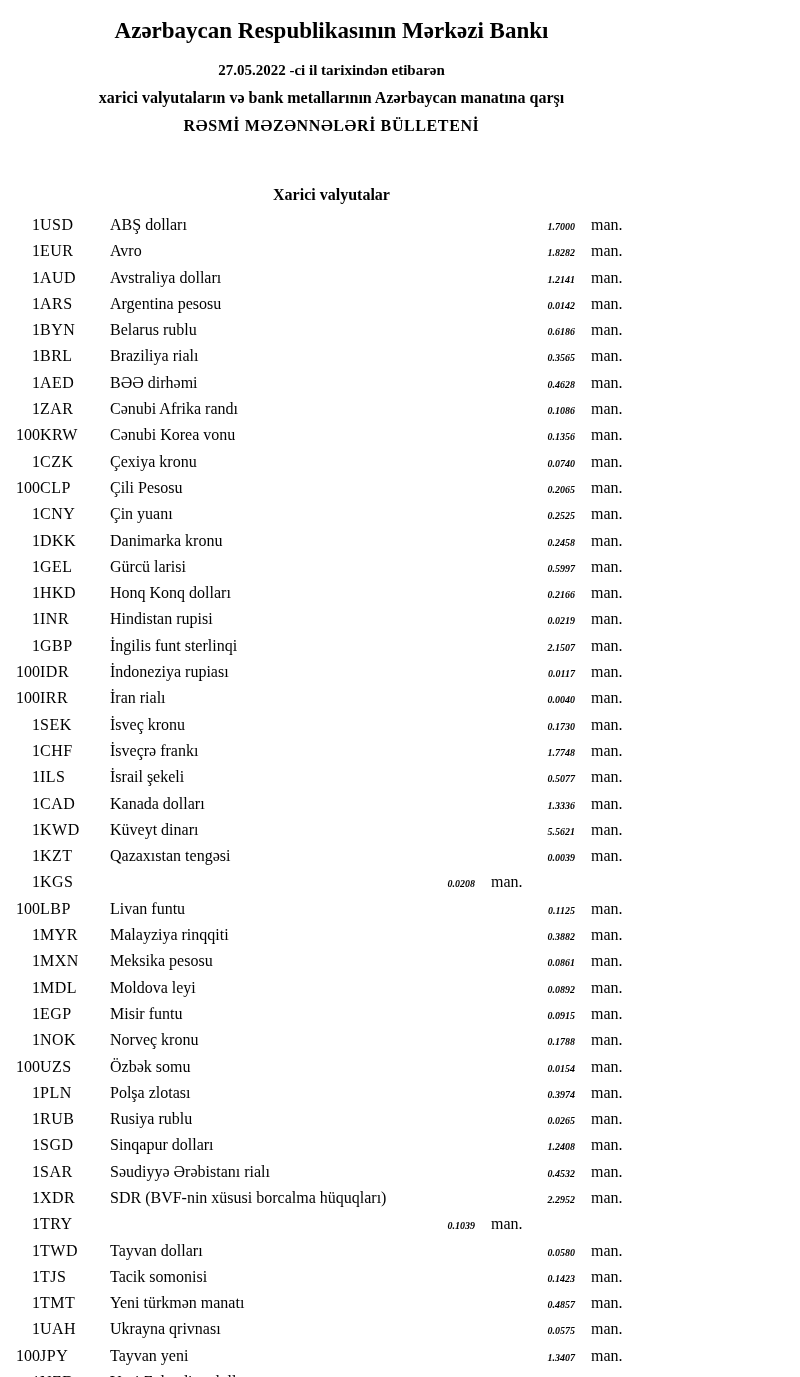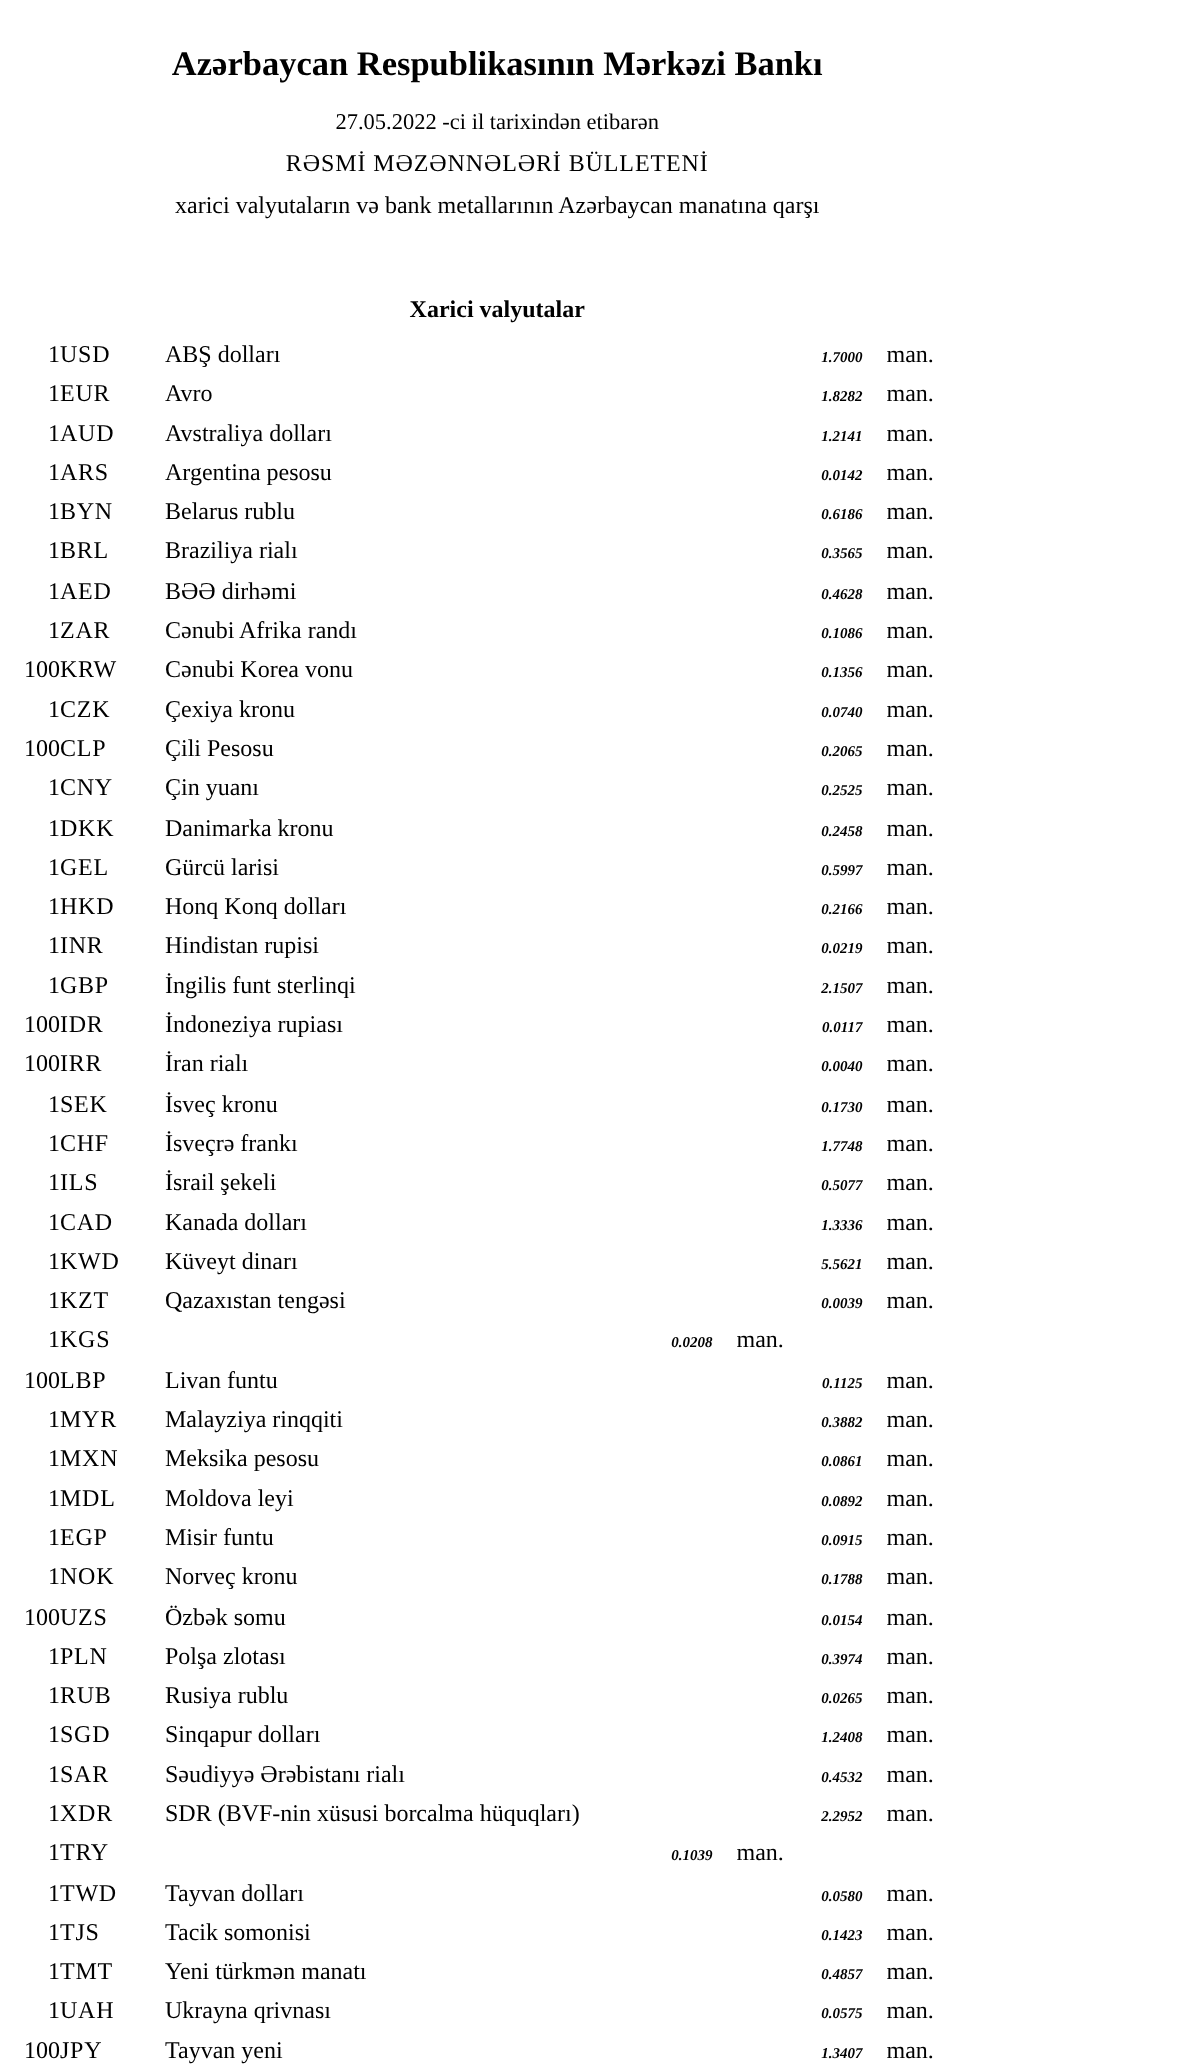--- a/index.html
+++ b/index.html
@@ -4,31 +4,31 @@
 <style>
   * { margin: 0; padding: 0; box-sizing: border-box; }
   html, body { background: #ffffff; }
   body {
     width: 800px;
     height: 1377px;
     font-family: "Liberation Serif", "DejaVu Serif", serif;
     color: #000000;
     overflow: hidden;
   }
-  .page { width: 663px; height: 1377px; padding-top: 28px; }
+  .page { width: 663px; height: 1377px; padding-top: 16px; }
 
   header { text-align: center; }
   .bank-title {
     font-size: 23px;
     font-weight: bold;
     line-height: 30px;
     margin-bottom: 10px;
   }
   .hline {
-    font-weight: normal;
+    font-weight: bold;
     line-height: 28px;
   }
   .date-line { font-size: 15px; }
   .subtitle-line { font-size: 16px; }
   .bulletin-line { font-size: 16px; letter-spacing: 0.6px; }
 
   .section-title {
     text-align: center;
     font-weight: bold;
     font-size: 16px;
@@ -51,22 +51,22 @@
   .rate-row .rate   { text-align: right; font-weight: bold; font-style: italic; font-size: 10px; }
   .rate-row .unit   { text-align: left; padding-left: 16px; }
 </style>
 </head>
 <body>
 
 <div class="page">
   <header>
     <div class="bank-title">Azərbaycan Respublikasının Mərkəzi Bankı</div>
     <div class="hline date-line">27.05.2022 -ci il tarixindən etibarən</div>
+    <div class="hline subtitle-line">xarici valyutaların və bank metallarının Azərbaycan manatına qarşı</div>
     <div class="hline bulletin-line">RƏSMİ MƏZƏNNƏLƏRİ BÜLLETENİ</div>
-    <div class="hline subtitle-line">xarici valyutaların və bank metallarının Azərbaycan manatına qarşı</div>
   </header>
 
   <div class="section-title">Xarici valyutalar</div>
 
   <div class="rates-table" id="rates-table">
       <div class="rate-row">
         <span class="qty">1</span>
         <span class="code">USD</span>
         <span class="name">ABŞ dolları</span>
         <span class="rate">1.7000</span>

